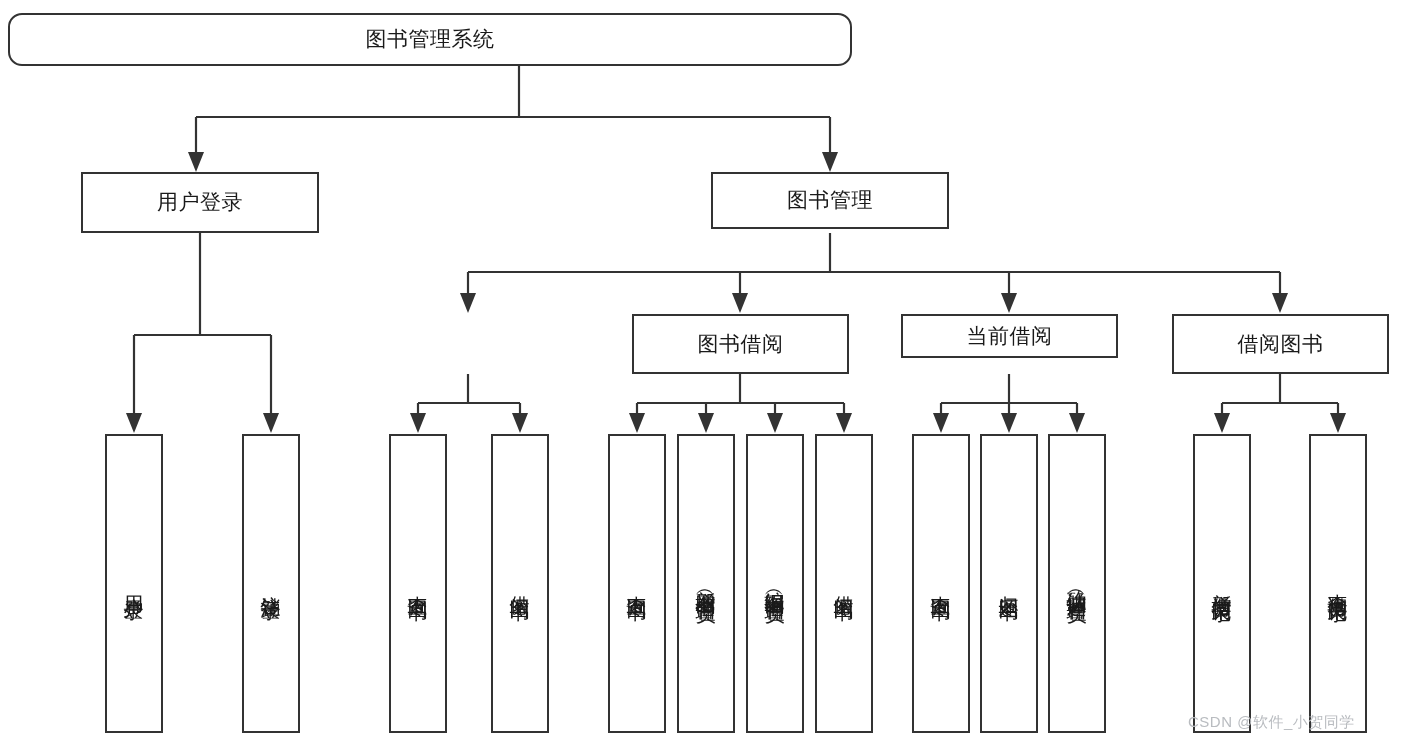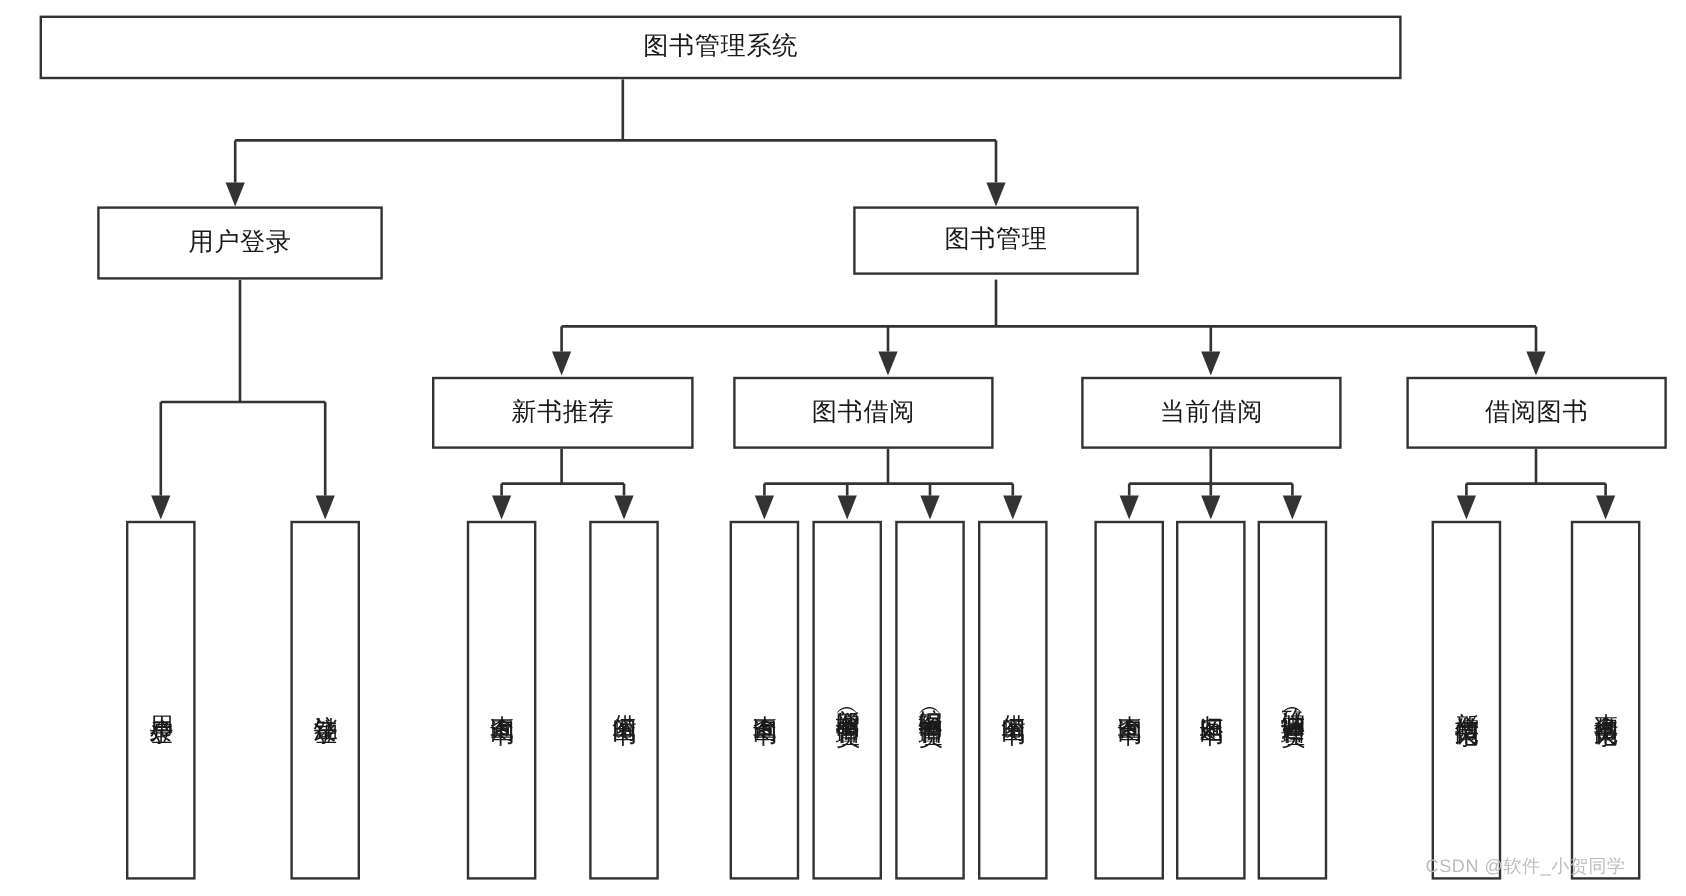--- a/index.html
+++ b/index.html
@@ -139,41 +139,38 @@
     <polygon points="1069,413 1085,413 1077,433"></polygon>
 
     <line x1="1280" y1="374" x2="1280" y2="403"></line>
     <line x1="1222" y1="403" x2="1338" y2="403"></line>
     <line x1="1222" y1="403" x2="1222" y2="413"></line>
     <polygon points="1214,413 1230,413 1222,433"></polygon>
     <line x1="1338" y1="403" x2="1338" y2="413"></line>
     <polygon points="1330,413 1346,413 1338,433"></polygon>
   </svg>
 
-  <div class="node" style="left:33px; top:13px; width:1135px; height:53px;">
+  <div class="node" style="left:8px; top:13px; width:844px; height:53px;border-radius:14px;">
     <span class="node-label">图书管理系统</span>
   </div>
 
   <div class="node" style="left:81px; top:172px; width:238px; height:61px;">
     <span class="node-label">用户登录</span>
   </div>
 
   <div class="node" style="left:711px; top:172px; width:238px; height:57px;">
     <span class="node-label">图书管理</span>
   </div>
 
-  <div class="node" style="left:360px; top:314px; width:218px; height:60px;">
-    <span class="node-label">新书推荐</span>
-  </div>
-
-  <div class="node" style="left:611px; top:314px; width:217px; height:60px;">
+
+  <div class="node" style="left:632px; top:314px; width:217px; height:60px;">
     <span class="node-label">图书借阅</span>
   </div>
 
-  <div class="node" style="left:901px; top:314px; width:217px; height:60px;">
+  <div class="node" style="left:901px; top:314px; width:217px; height:44px;font-family:Liberation Serif, serif;">
     <span class="node-label">当前借阅</span>
   </div>
 
   <div class="node" style="left:1172px; top:314px; width:217px; height:60px;">
     <span class="node-label">借阅图书</span>
   </div>
 
   <div class="node leaf" style="left:105px; top:434px; width:58px; height:299px;">
     <span class="node-label">用户登录</span>
   </div>

